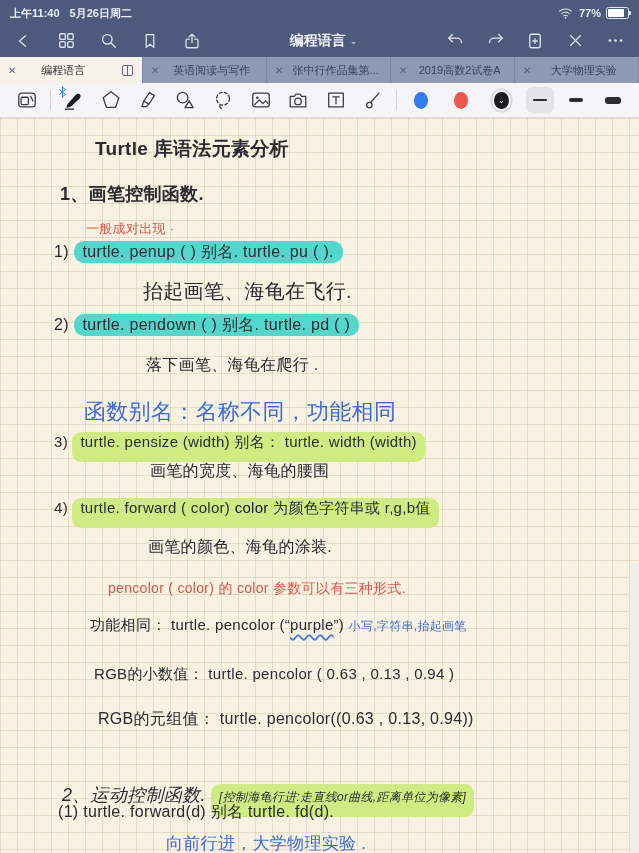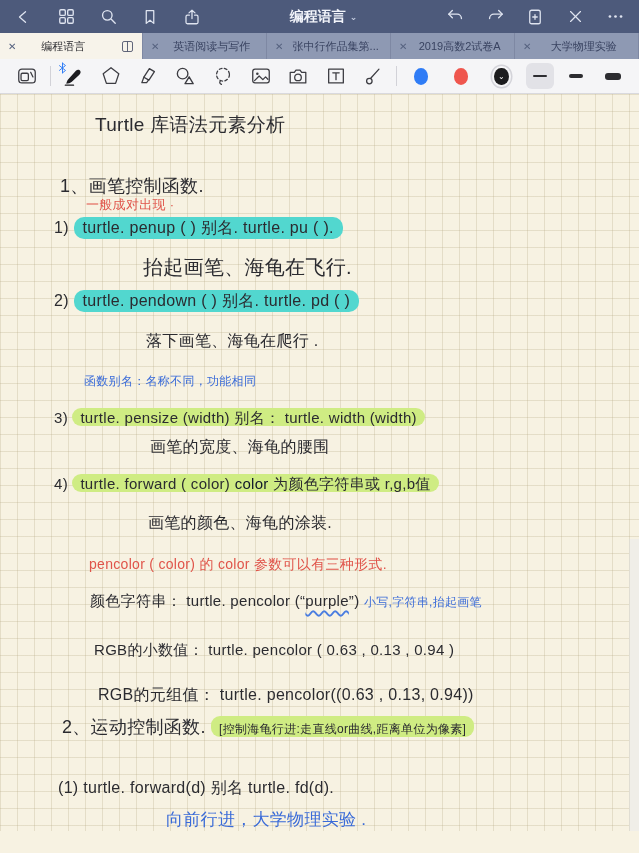--- a/index.html
+++ b/index.html
@@ -54,27 +54,45 @@
                      linear-gradient(90deg,rgba(186,173,137,.30) 1px,transparent 1px);
     background-size:17px 17px;
   }
   .page-gap{position:absolute;right:0;top:445px;bottom:0;width:9px;background:#f0eee8;border-left:1px solid #e0ddd2;}
   .note-line{position:absolute;white-space:nowrap;letter-spacing:.3px;}
   .ink-black{color:#2b2b30;}
   .ink-red{color:#e0544a;}
   .ink-blue{color:#3a6bd8;}
   .ink-teal{color:#0f172a;}
   .hl-cyan{background:#52d7cf;border-radius:10px;padding:2px 9px 3px;margin-top:32px;}
-  .hl-green{background:#cfec83;border-radius:9px;padding:1px 8px 0;}
+  .hl-green{background:#cfec83;border-radius:9px;padding:1px 8px 12px;}
   .u-wavy{text-decoration:underline wavy #4a7de0 1.5px;text-underline-offset:4px;}
 </style>
 </head>
 <body>
 
 <div class="chrome-top">
+  <div class="status-bar">
+    <div class="status-left">
+      <span>上午11:40</span>
+      <span>5月26日周二</span>
+    </div>
+    <div class="status-right">
+      <span class="icon-btn" style="width:16px;height:14px">
+        <svg width="15" height="12" viewBox="0 0 24 20">
+            <path d="M2 7 a15 15 0 0 1 20 0 M5.5 11 a10 10 0 0 1 13 0 M9 15 a5 5 0 0 1 6 0"></path>
+            <circle cx="12" cy="18" r="1.4" fill="#dfe4f0" stroke="none"></circle>
+          </svg>
+      </span>
+      <span>77%</span>
+      <span class="batt">
+          <span class="batt-fill"></span>
+        </span>
+    </div>
+  </div>
   <div class="nav-bar">
     <div class="nav-group">
       <span class="icon-btn">
         <svg width="18" height="18" viewBox="0 0 24 24">
             <polyline points="14 5 6 12 14 19"></polyline>
           </svg>
       </span>
       <span class="icon-btn">
         <svg width="19" height="19" viewBox="0 0 24 24">
             <rect x="3.5" y="3.5" width="7" height="7" rx="1.5"></rect>
@@ -251,34 +269,34 @@
   <span class="thick t2">
       <i></i>
     </span>
   <span class="thick t3">
       <i></i>
     </span>
 </div>
 
 <div class="paper">
   <div id="note-layer">
-      <div class="note-line" style="left: 95px; top: 18px; font-size: 19px;"><span><span class="ink-black">Turtle 库语法元素分析</span></span></div>
-      <div class="note-line" style="left: 60px; top: 80px; font-size: 18px;"><span><span class="ink-black">1、画笔控制函数.</span></span></div>
+      <div class="note-line" style="left: 95px; top: 18px; font-size: 19px; font-weight: bold;"><span><span class="ink-black">Turtle 库语法元素分析</span></span></div>
+      <div class="note-line" style="left: 60px; top: 64px; font-size: 18px; font-weight: bold;"><span><span class="ink-black">1、画笔控制函数.</span></span></div>
       <div class="note-line" style="left: 86px; top: 102px; font-size: 13px;"><span><span class="ink-red">一般成对出现 ·</span></span></div>
       <div class="note-line" style="left: 54px; top: 124px; font-size: 16px;"><span><span class="ink-black">1) </span></span><span class="hl-cyan"><span class="ink-black">turtle. penup (       )      别名. turtle. pu (      ).</span></span></div>
       <div class="note-line" style="left: 143px; top: 160px; font-size: 20px;"><span><span class="ink-black">抬起画笔、海龟在飞行.</span></span></div>
       <div class="note-line" style="left: 54px; top: 197px; font-size: 16px;"><span><span class="ink-black">2) </span></span><span class="hl-cyan"><span class="ink-black">turtle. pendown (    )     别名. turtle. pd (     )</span></span></div>
       <div class="note-line" style="left: 146px; top: 237px; font-size: 16px;"><span><span class="ink-black">落下画笔、海龟在爬行 .</span></span></div>
-      <div class="note-line" style="left: 84px; top: 279px; font-size: 12px;"><span><span class="ink-blue">函数别名：名称不同，功能相同</span></span></div>
+      <div class="note-line" style="left: 84px; top: 279px; font-size: 22px;"><span><span class="ink-blue">函数别名：名称不同，功能相同</span></span></div>
       <div class="note-line" style="left: 54px; top: 315px; font-size: 15px;"><span><span class="ink-black">3) </span></span><span class="hl-green"><span class="ink-black">turtle. pensize (width)     别名：  turtle. width (width)</span></span></div>
       <div class="note-line" style="left: 150px; top: 343px; font-size: 16px;"><span><span class="ink-black">画笔的宽度、海龟的腰围</span></span></div>
       <div class="note-line" style="left: 54px; top: 381px; font-size: 15px;"><span><span class="ink-black">4) </span></span><span class="hl-green"><span class="ink-black">turtle. forward ( color)      </span><span class="ink-teal">color </span><span class="ink-black">为颜色字符串或 r,g,b值</span></span></div>
       <div class="note-line" style="left: 148px; top: 419px; font-size: 16px;"><span><span class="ink-black">画笔的颜色、海龟的涂装.</span></span></div>
-      <div class="note-line" style="left: 89px; top: 462px; font-size: 14px; text-align: center;"><span><span class="ink-red">pencolor ( color) 的 color 参数可以有三种形式.</span></span></div>
-      <div class="note-line" style="left: 90px; top: 498px; font-size: 15px;"><span><span class="ink-black">颜色字符串：  turtle. pencolor (“</span><span class="ink-black u-wavy">purple</span><span class="ink-black">”)   </span><span class="ink-blue" style="font-size: 12px;">小写,字符串,抬起画笔</span></span></div>
+      <div class="note-line" style="left: 108px; top: 462px; font-size: 14px; text-align: center;"><span><span class="ink-red">pencolor ( color) 的 color 参数可以有三种形式.</span></span></div>
+      <div class="note-line" style="left: 90px; top: 498px; font-size: 15px;"><span><span class="ink-black">功能相同：  turtle. pencolor (“</span><span class="ink-black u-wavy">purple</span><span class="ink-black">”)   </span><span class="ink-blue" style="font-size: 12px;">小写,字符串,抬起画笔</span></span></div>
       <div class="note-line" style="left: 94px; top: 547px; font-size: 15px;"><span><span class="ink-black">RGB的小数值：  turtle. pencolor ( 0.63 , 0.13 , 0.94 )</span></span></div>
       <div class="note-line" style="left: 98px; top: 591px; font-size: 16px;"><span><span class="ink-black">RGB的元组值：  turtle. pencolor((0.63 , 0.13, 0.94))</span></span></div>
-      <div class="note-line" style="left: 62px; top: 621px; font-size: 18px;"><span><span class="ink-black">2、运动控制函数. </span></span><span class="hl-green"><span class="ink-black" style="font-size: 12px;">[控制海龟行进:走直线or曲线,距离单位为像素]</span></span></div>
+      <div class="note-line" style="left: 62px; top: 665px; font-size: 18px; font-style: italic;"><span><span class="ink-black">2、运动控制函数. </span></span><span class="hl-green"><span class="ink-black" style="font-size: 12px;">[控制海龟行进:走直线or曲线,距离单位为像素]</span></span></div>
       <div class="note-line" style="left: 58px; top: 684px; font-size: 16px;"><span><span class="ink-black">(1)  turtle. forward(d)     别名  turtle. fd(d).</span></span></div>
       <div class="note-line" style="left: 166px; top: 714px; font-size: 17px;"><span><span class="ink-blue">向前行进，大学物理实验 .</span></span></div>
     </div>
   <div class="page-gap"></div>
 </div>
 
 </body></html>

